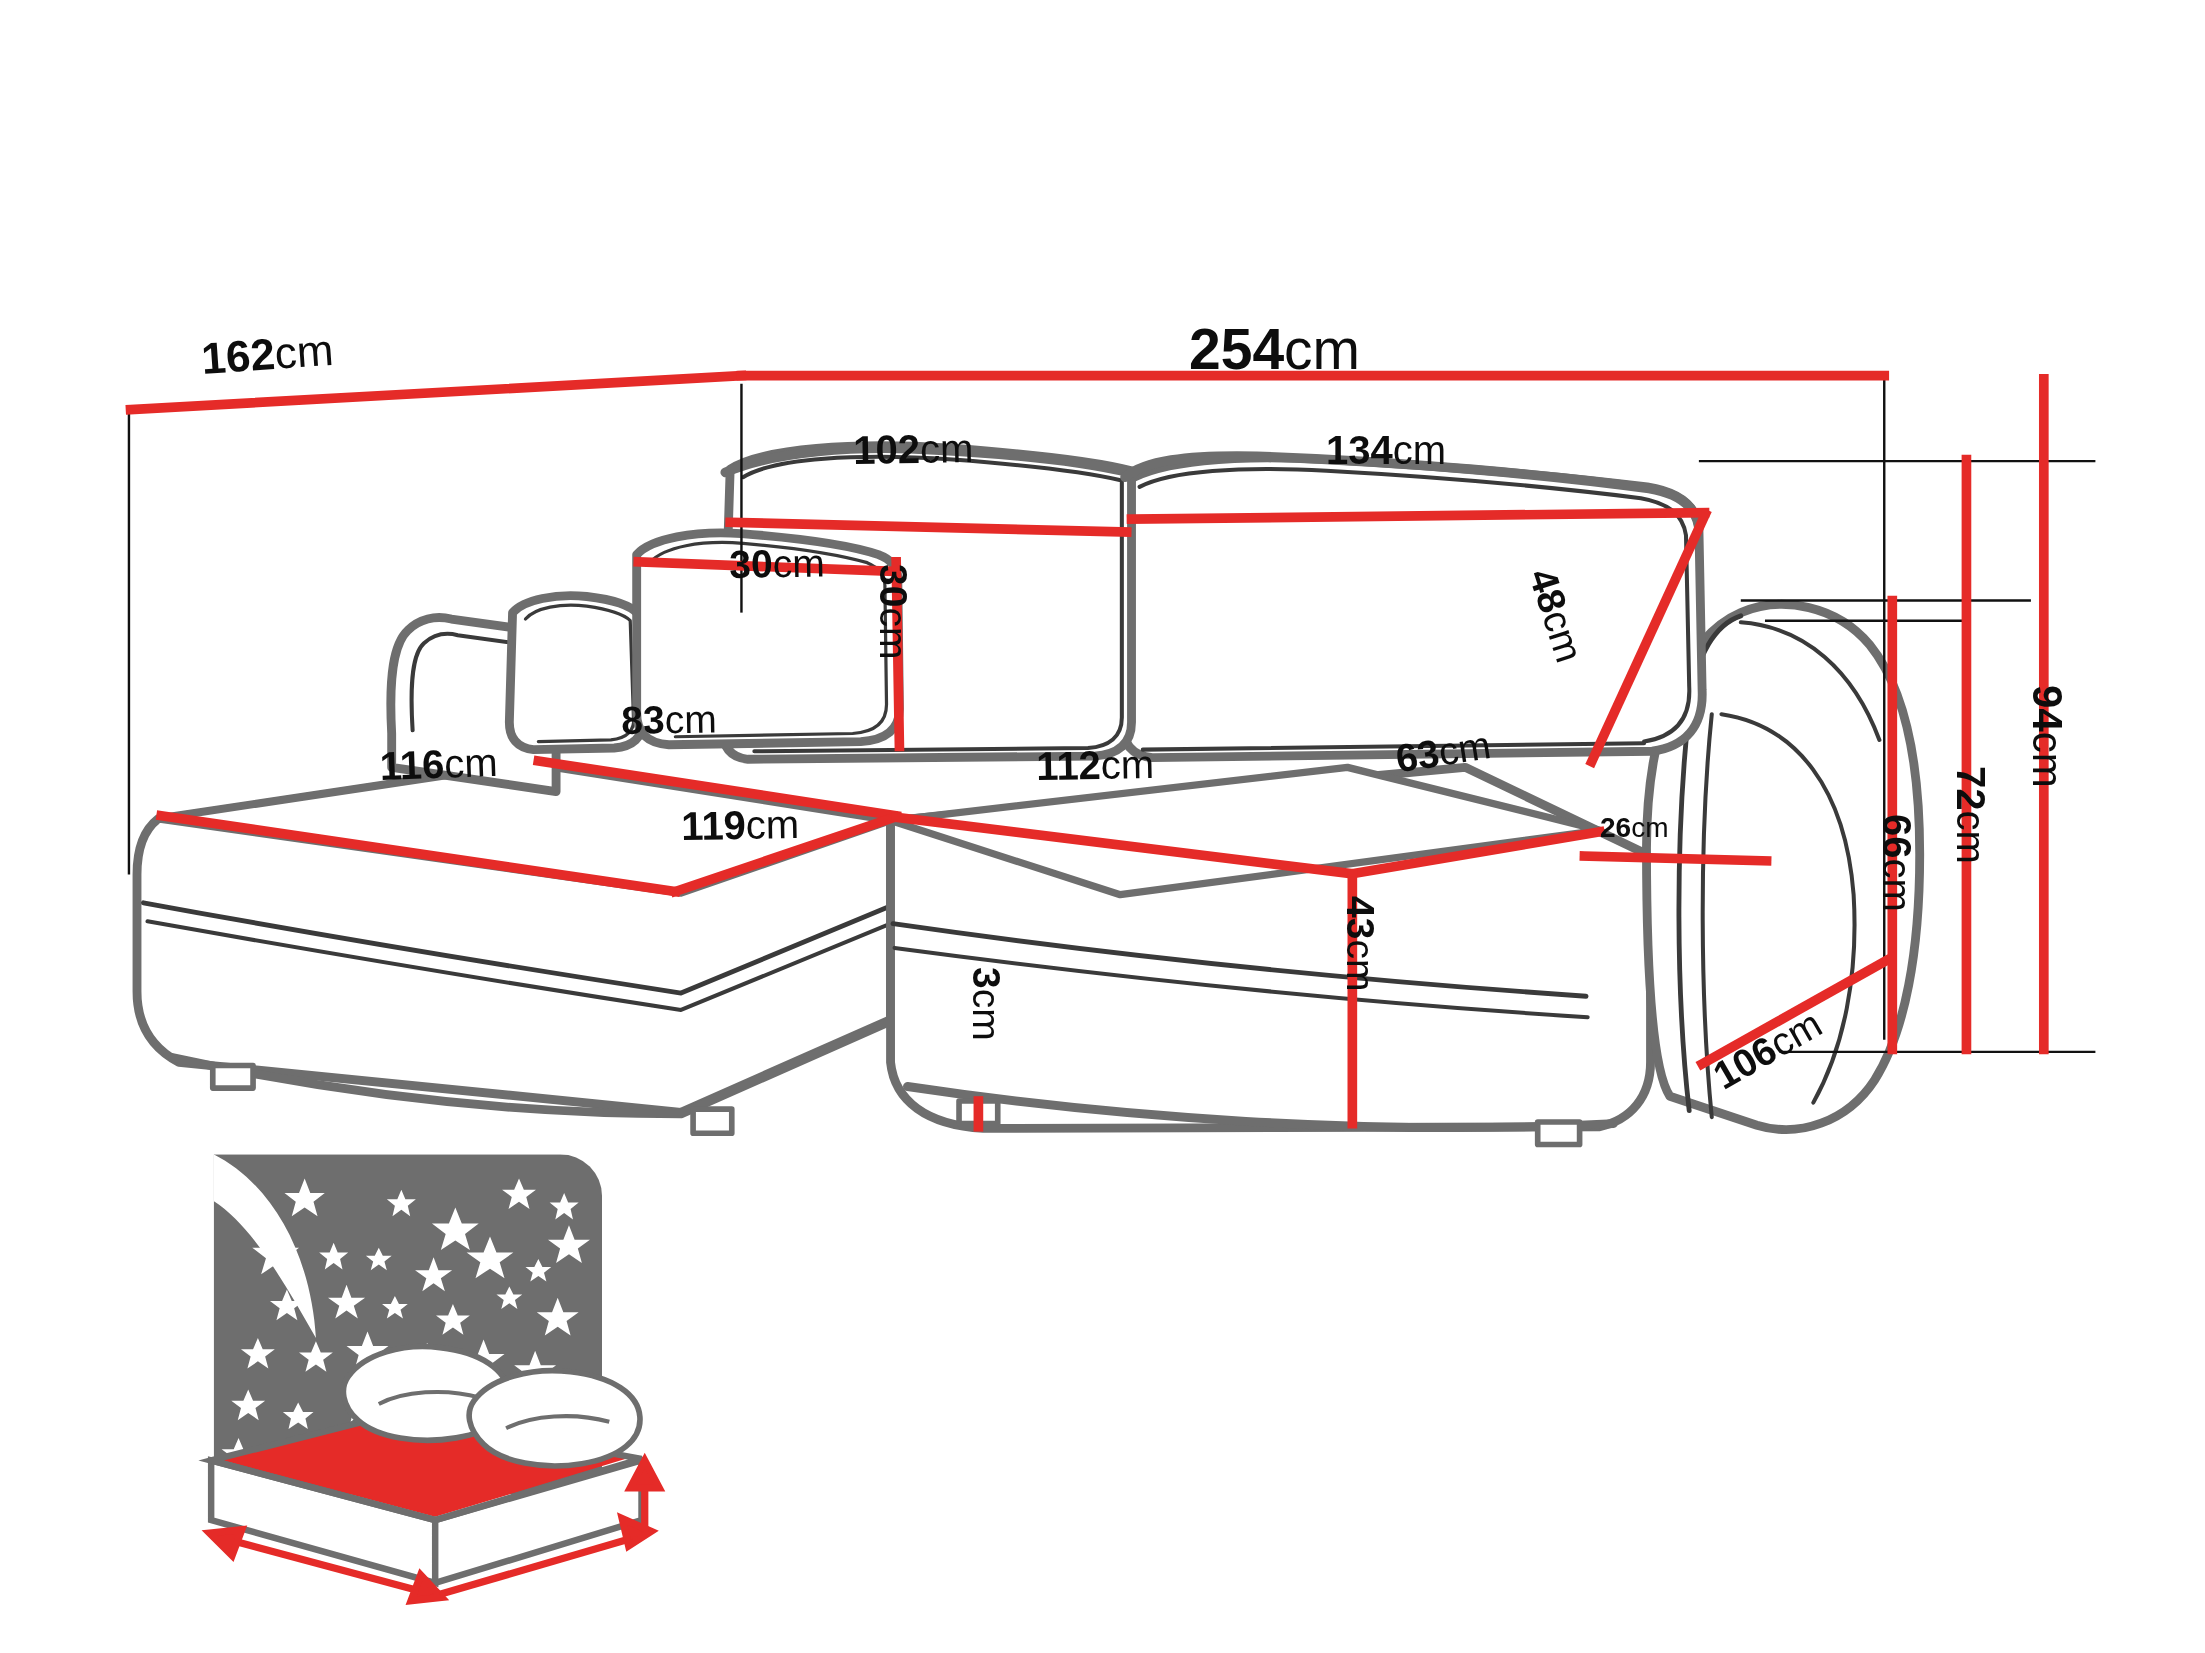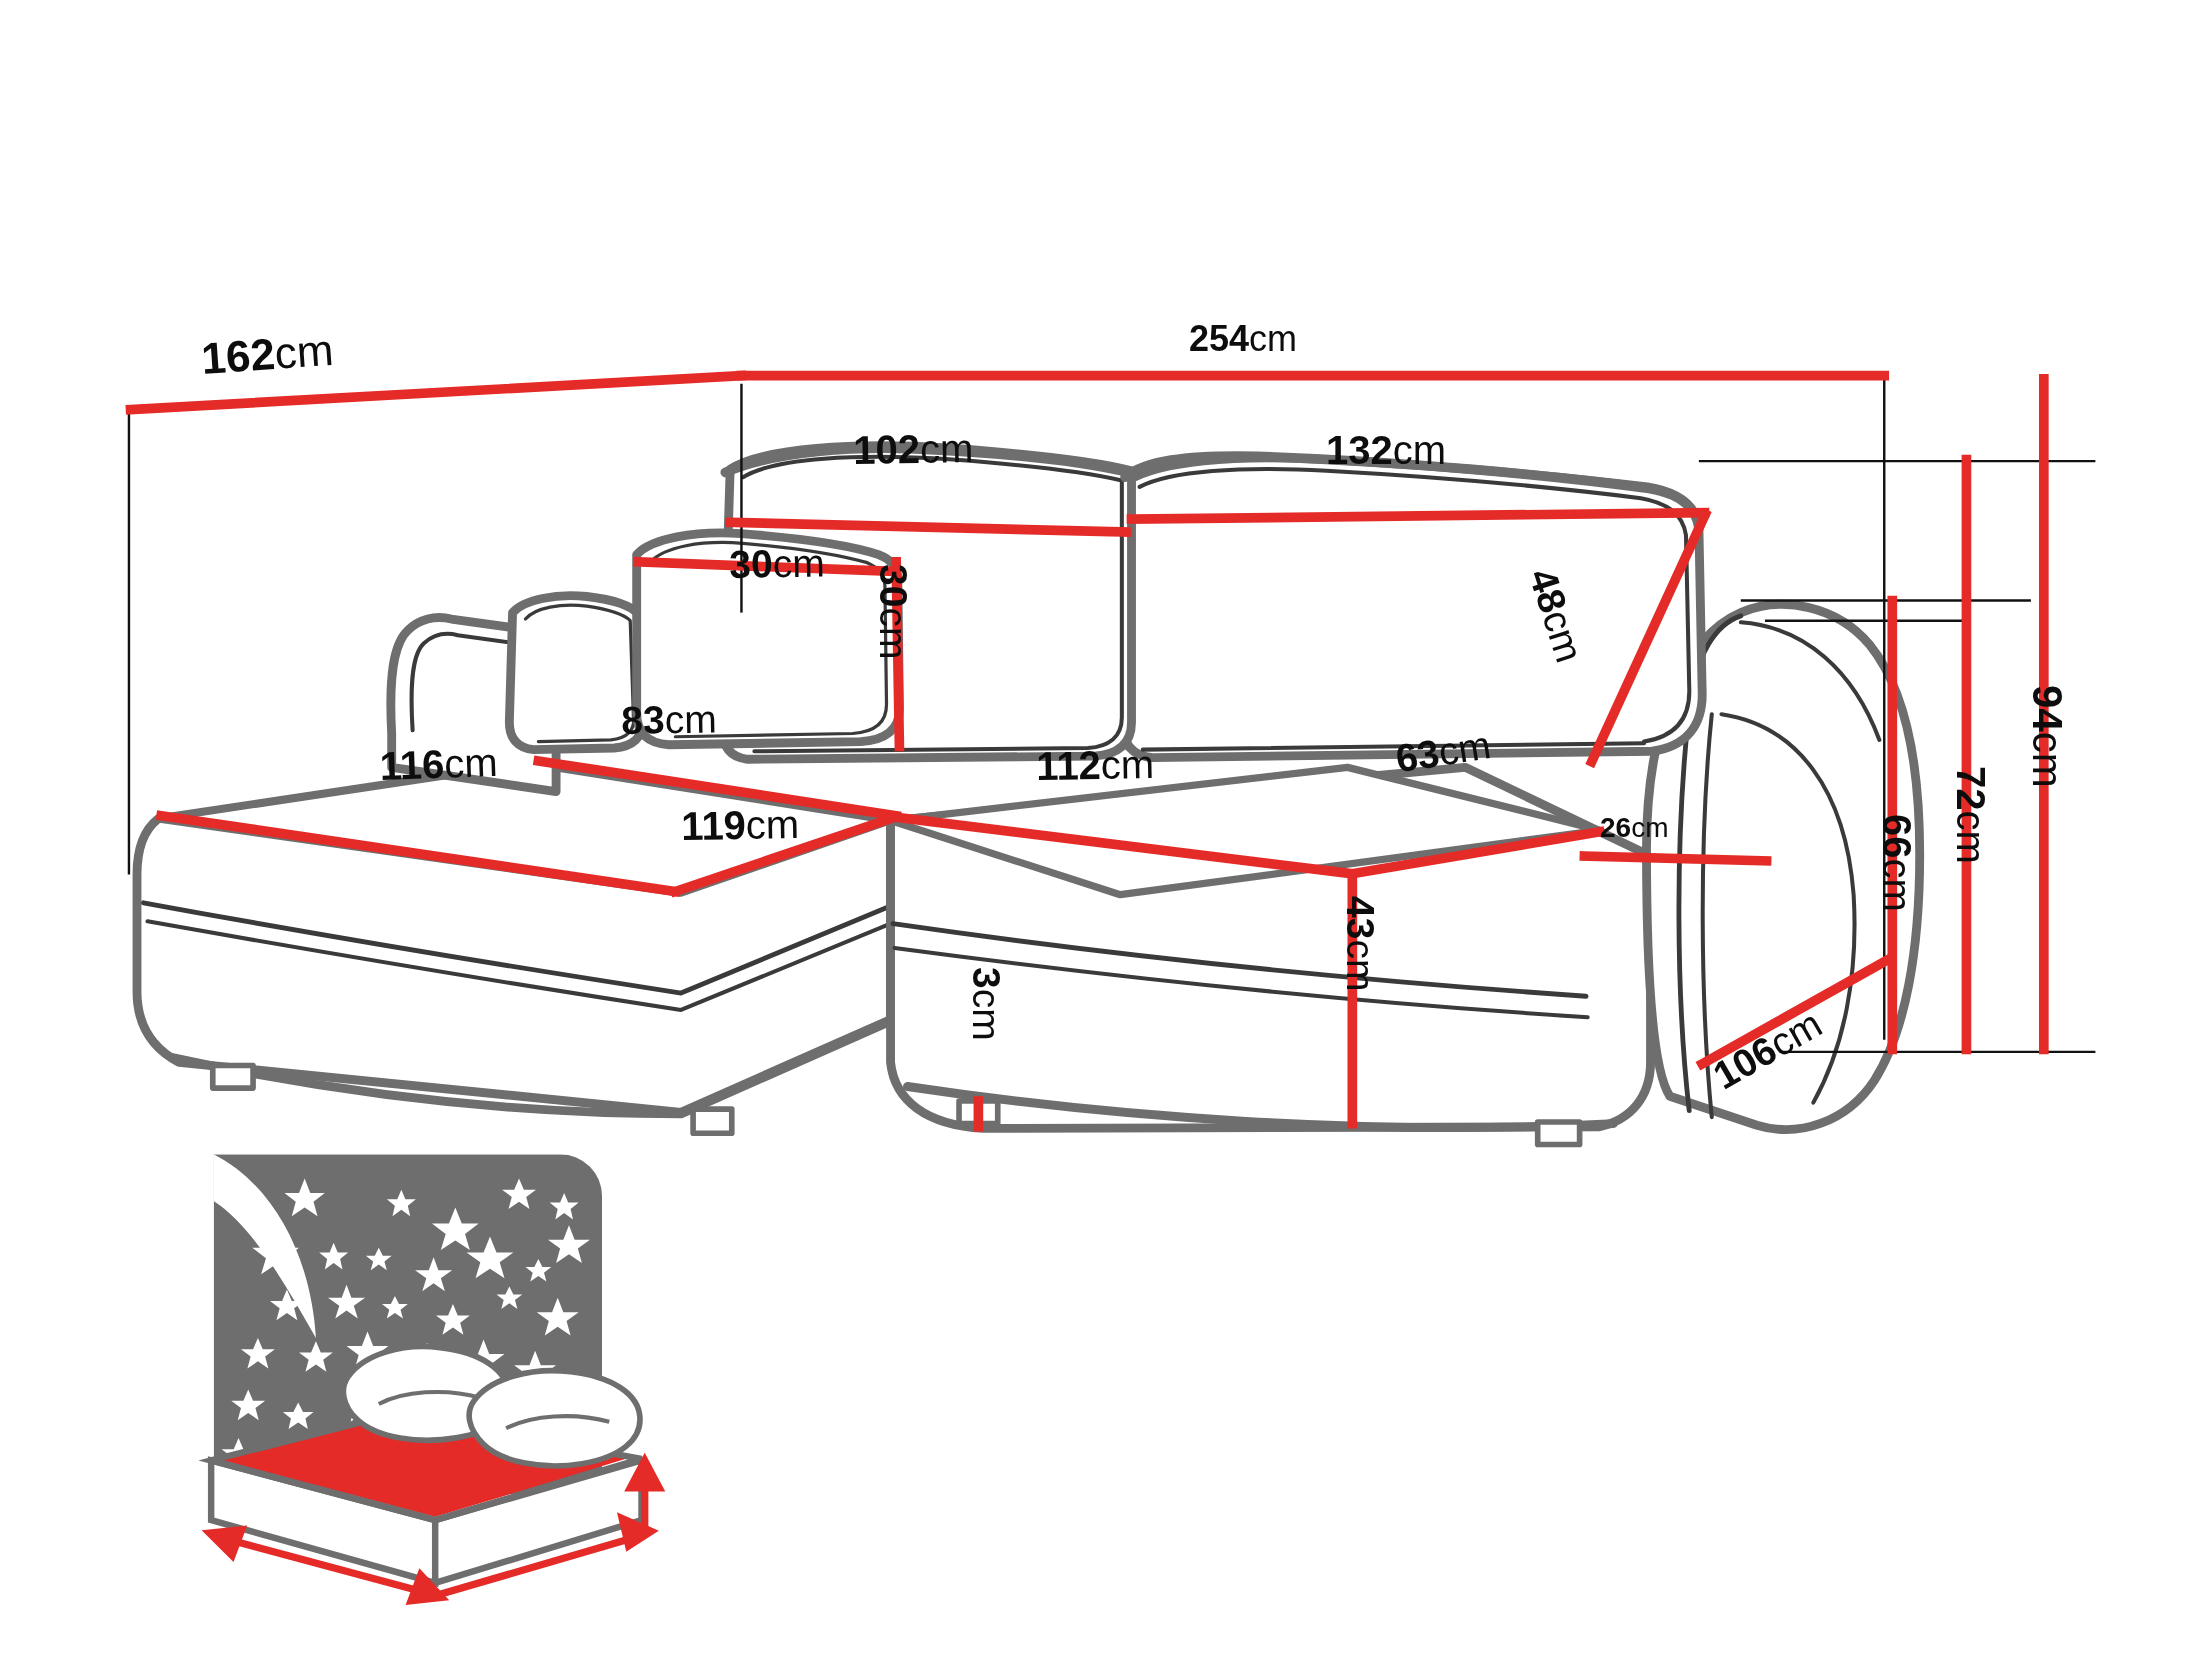--- a/index.html
+++ b/index.html
@@ -288,30 +288,30 @@
         <line x1="800" y1="1822" x2="800" y2="1900"></line>
         <polygon points="800,1812 782,1846 818,1846"></polygon>
       </g>
     </g>
   </svg>
 
   <div class="dim-label" style="left:200px;top:337px;font-size:44px;transform:rotate(-4deg);transform-origin:left top;">
     <span class="num">162</span><span class="unit">cm</span>
   </div>
 
-  <div class="dim-label" style="left:1189px;top:321px;font-size:36px;">
+  <div class="dim-label" style="left:1189px;top:321px;font-size:57px;">
     <span class="num">254</span><span class="unit">cm</span>
   </div>
 
   <div class="dim-label" style="left:853px;top:430px;font-size:40px;transform:rotate(-1deg);transform-origin:left top;">
     <span class="num">102</span><span class="unit">cm</span>
   </div>
 
   <div class="dim-label" style="left:1326px;top:430px;font-size:40px;">
-    <span class="num">132</span><span class="unit">cm</span>
+    <span class="num">134</span><span class="unit">cm</span>
   </div>
 
   <div class="dim-label" style="left:729px;top:545px;font-size:39px;transform:rotate(-1deg);transform-origin:left top;">
     <span class="num">30</span><span class="unit">cm</span>
   </div>
 
   <div class="dim-label" style="left:913px;top:564px;font-size:39px;transform:rotate(90deg);transform-origin:left top;">
     <span class="num">30</span><span class="unit">cm</span>
   </div>
 

